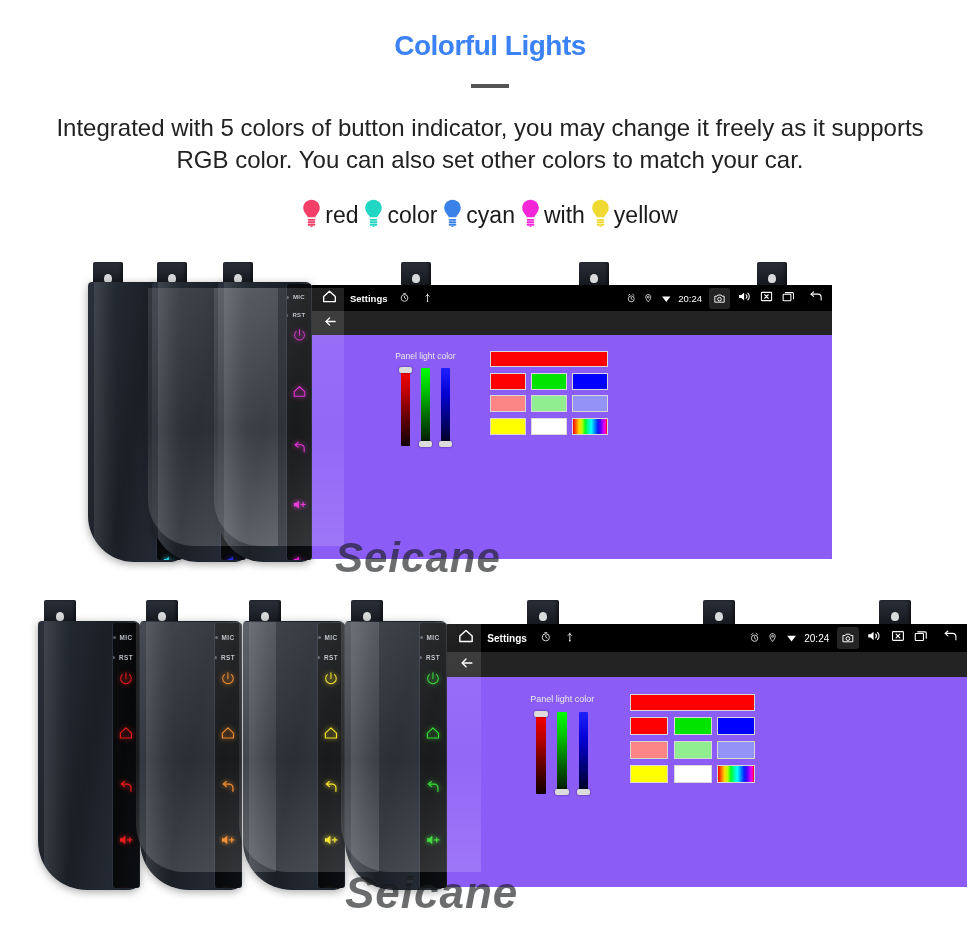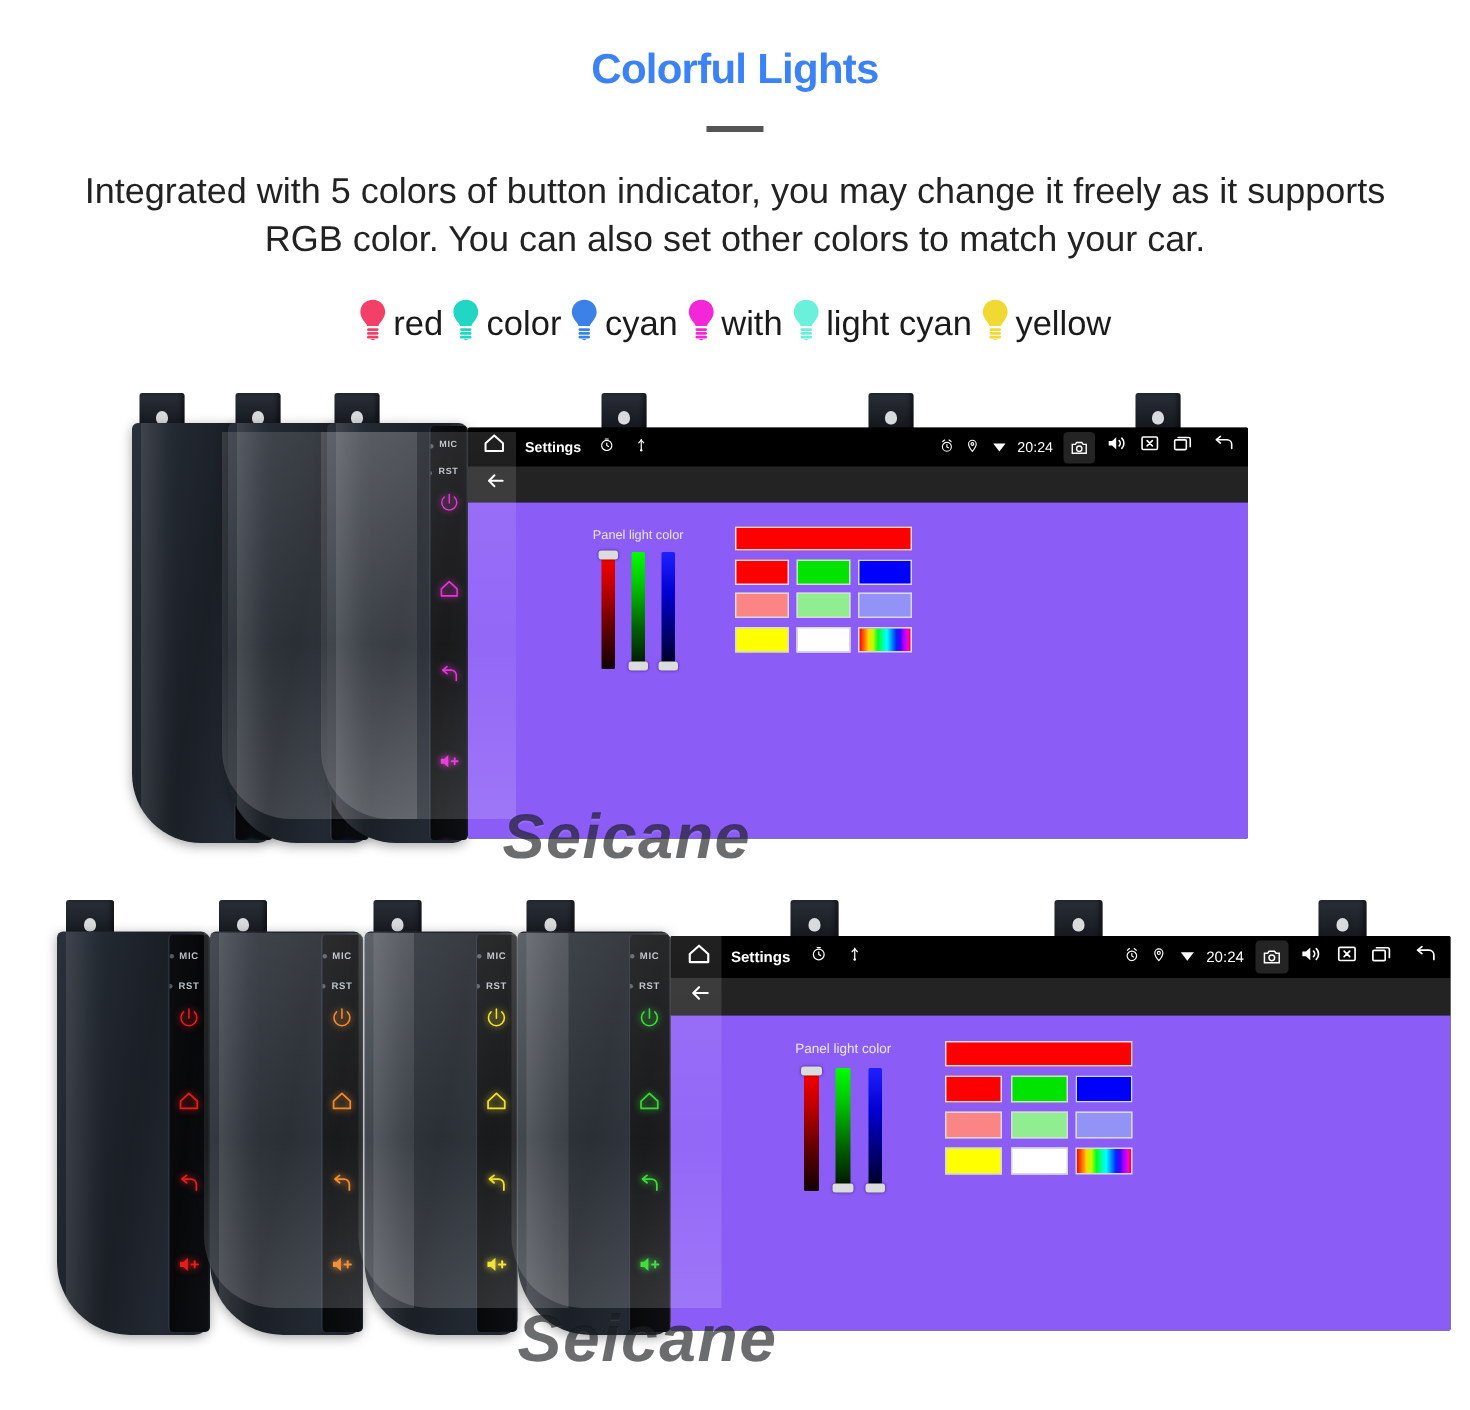--- a/index.html
+++ b/index.html
@@ -270,30 +270,20 @@
     </div>
     <div class="legend-item">
       <span><svg width="19" height="28" viewBox="0 0 20 29">
           <path d="M10 0.6C5.1 0.6 1.3 4.4 1.3 9.1c0 3.3 1.8 5.6 3.2 7.3 .9 1.1 1.4 1.8 1.5 2.7h8c.1-.9 .6-1.6 1.5-2.7 1.4-1.7 3.2-4 3.2-7.3C18.7 4.4 14.9 .6 10 .6z" fill="#f327d7"></path>
           <rect x="6" y="20.7" width="8" height="1.9" rx="0.9" fill="#f327d7"></rect>
           <rect x="6" y="23.3" width="8" height="1.9" rx="0.9" fill="#f327d7"></rect>
           <rect x="6" y="25.9" width="8" height="1.9" rx="0.9" fill="#f327d7"></rect>
           <path d="M8.2 28.2h3.6l-1.8 1.1z" fill="#f327d7"></path>
         </svg></span>
       <span class="legend-label">with</span>
-    </div>
-    <div class="legend-item">
-      <span><svg width="19" height="28" viewBox="0 0 20 29">
-          <path d="M10 0.6C5.1 0.6 1.3 4.4 1.3 9.1c0 3.3 1.8 5.6 3.2 7.3 .9 1.1 1.4 1.8 1.5 2.7h8c.1-.9 .6-1.6 1.5-2.7 1.4-1.7 3.2-4 3.2-7.3C18.7 4.4 14.9 .6 10 .6z" fill="#6bf0dc"></path>
-          <rect x="6" y="20.7" width="8" height="1.9" rx="0.9" fill="#6bf0dc"></rect>
-          <rect x="6" y="23.3" width="8" height="1.9" rx="0.9" fill="#6bf0dc"></rect>
-          <rect x="6" y="25.9" width="8" height="1.9" rx="0.9" fill="#6bf0dc"></rect>
-          <path d="M8.2 28.2h3.6l-1.8 1.1z" fill="#6bf0dc"></path>
-        </svg></span>
-      <span class="legend-label">light cyan</span>
     </div>
     <div class="legend-item">
       <span><svg width="19" height="28" viewBox="0 0 20 29">
           <path d="M10 0.6C5.1 0.6 1.3 4.4 1.3 9.1c0 3.3 1.8 5.6 3.2 7.3 .9 1.1 1.4 1.8 1.5 2.7h8c.1-.9 .6-1.6 1.5-2.7 1.4-1.7 3.2-4 3.2-7.3C18.7 4.4 14.9 .6 10 .6z" fill="#f0d933"></path>
           <rect x="6" y="20.7" width="8" height="1.9" rx="0.9" fill="#f0d933"></rect>
           <rect x="6" y="23.3" width="8" height="1.9" rx="0.9" fill="#f0d933"></rect>
           <rect x="6" y="25.9" width="8" height="1.9" rx="0.9" fill="#f0d933"></rect>
           <path d="M8.2 28.2h3.6l-1.8 1.1z" fill="#f0d933"></path>
         </svg></span>
       <span class="legend-label">yellow</span>

